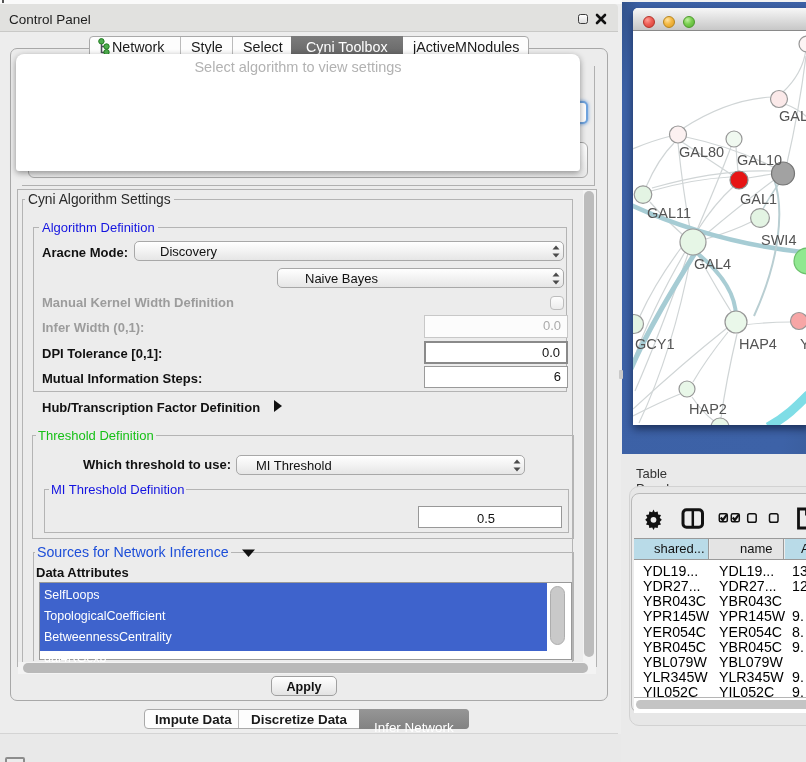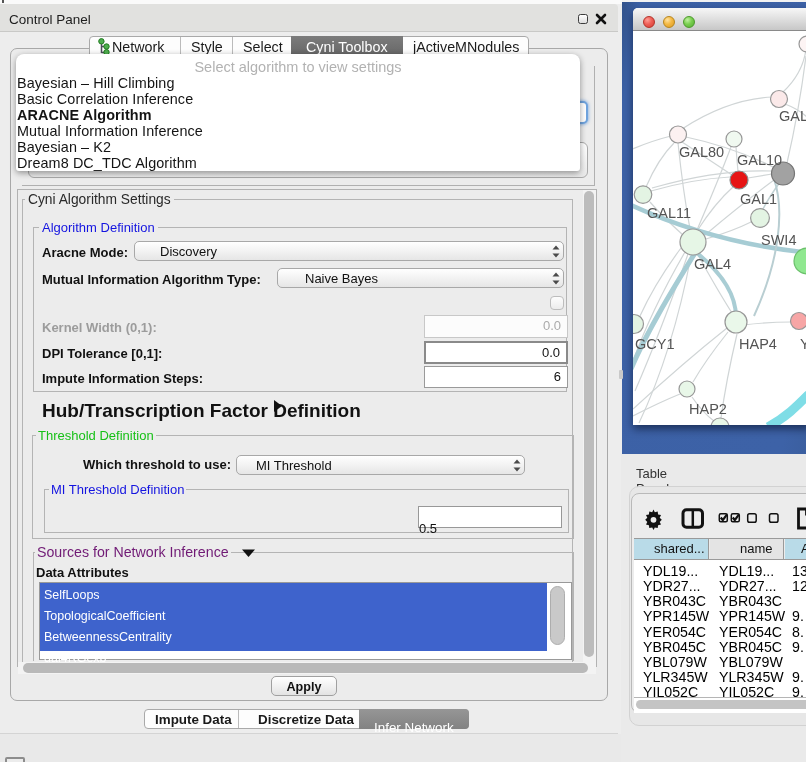--- a/index.html
+++ b/index.html
@@ -58,80 +58,72 @@
 </svg>
 <div class="abs" style="left:112px;top:39px;font-size:14.3px;color:#1a1a1a;">Network</div>
 <div class="abs" style="left:191px;top:39px;font-size:14.3px;color:#1a1a1a;">Style</div>
 <div class="abs" style="left:243px;top:39px;font-size:14.3px;color:#1a1a1a;">Select</div>
 <div class="abs" style="left:306px;top:39px;font-size:14.3px;color:#fff;">Cyni Toolbox</div>
 <div class="abs" style="left:413px;top:39px;font-size:14.3px;color:#1a1a1a;text-align:right;">jActiveMNodules</div>
 
 <div class="abs" style="left:16px;top:54px;width:564px;height:117px;background:#fff;
   border-radius:8px 8px 3px 3px;box-shadow:0 2px 6px rgba(0,0,0,0.4);"></div>
 <div class="abs" style="left:16px;top:59px;width:564px;text-align:center;font-size:14.5px;color:#b2b2b2;">Select algorithm to view settings</div>
-<div class="abs" style="left:17px;top:75px;width:540px;font-size:14.4px;color:#141414;line-height:16px;letter-spacing:0.1px;">
-Bayesian – Hill Climbing<br>
-Basic Correlation Inference<br>
-<span class="b">ARACNE Algorithm</span><br>
-Mutual Information Inference<br>
-Bayesian – K2<br>
-Dream8 DC_TDC Algorithm
-</div>
 
 <div class="abs" style="left:17px;top:189px;width:580px;height:478px;background:#ececec;
   border:1px solid #b2b2b2;"></div>
 
 <div class="abs" style="left:22px;top:199px;width:551px;height:465px;border:1px solid #b4b4b4;border-bottom:none;"></div>
 <div class="abs" style="left:25px;top:192px;background:#ececec;padding:0 3px;font-size:13.8px;color:#2a2a2a;">Cyni Algorithm Settings</div>
 
 <div class="abs" style="left:33px;top:227px;width:534px;height:165px;border:1px solid #b4b4b4;"></div>
 <div class="abs" style="left:39px;top:220px;background:#ececec;padding:0 3px;font-size:13px;color:#1414e0;">Algorithm Definition</div>
 
 <div class="abs b" style="left:42px;top:245px;font-size:13px;color:#111;">Aracne Mode:</div>
 <div class="abs combo" style="left:134px;top:241px;width:430px;height:20px;"></div>
 <div class="abs" style="left:160px;top:244px;font-size:13px;color:#111;">Discovery</div>
 
-<div class="abs b" style="left:42px;top:272px;font-size:13px;color:#111;">Mutual Information Algorithm Type:</div>
 <div class="abs combo" style="left:277px;top:268px;width:287px;height:20px;"></div>
 <div class="abs" style="left:305px;top:271px;font-size:13px;color:#111;">Naive Bayes</div>
 
+<div class="abs b" style="left:42px;top:295px;font-size:13px;color:#9c9c9c;">Manual Kernel Width Definition</div>
 <div class="abs" style="left:550px;top:296px;width:14px;height:14px;border:1.5px solid #bdbdbd;
   border-radius:4px;background:linear-gradient(#fdfdfd,#ececec);"></div>
 
-<div class="abs b" style="left:42px;top:320px;font-size:13px;color:#9c9c9c;">Kernel Width (0,1):</div>
+<div class="abs b" style="left:42px;top:320px;font-size:13px;color:#9c9c9c;">Infer Width (0,1):</div>
 <div class="abs" style="left:424px;top:315px;width:144px;height:23px;background:#fcfcfc;
   border:1px solid #c8c8c8;font-size:13px;color:#ababab;text-align:right;padding:2px 6px 0 0;">0.0</div>
 
 <div class="abs b" style="left:42px;top:346px;font-size:13px;color:#111;">DPI Tolerance [0,1]:</div>
 <div class="abs" style="left:424px;top:341px;width:144px;height:23px;background:#fff;
   border:2px solid #8a8a8a;font-size:13px;color:#111;text-align:right;padding:2px 6px 0 0;">0.0</div>
 
-<div class="abs b" style="left:42px;top:371px;font-size:13px;color:#111;">Impute Information Steps:</div>
+<div class="abs b" style="left:42px;top:371px;font-size:13px;color:#111;">Mutual Information Steps:</div>
 <div class="abs" style="left:424px;top:366px;width:144px;height:22px;background:#fff;
   border:1.5px solid #9a9a9a;font-size:13px;color:#111;text-align:right;padding:2px 6px 0 0;">6</div>
 
-<div class="abs b" style="left:42px;top:400px;font-size:19px;color:#111;">Hub/Transcription Factor Definition</div>
+<div class="abs b" style="left:42px;top:400px;font-size:13px;color:#111;">Hub/Transcription Factor Definition</div>
 <svg class="abs" style="left:272px;top:399px;" width="12" height="14" viewBox="0 0 12 14">
   <path d="M2 1 L10 7 L2 13 Z" fill="#111"></path>
 </svg>
 
 <div class="abs" style="left:32px;top:435px;width:542px;height:104px;border:1px solid #b4b4b4;"></div>
 <div class="abs" style="left:36px;top:428px;background:#ececec;padding:0 2px;font-size:13px;color:#17c017;">Threshold Definition</div>
 
 <div class="abs b" style="left:83px;top:457px;font-size:13px;color:#111;">Which threshold to use:</div>
 <div class="abs combo" style="left:236px;top:455px;width:289px;height:20px;"></div>
 <div class="abs" style="left:256px;top:458px;font-size:13px;color:#111;">MI Threshold</div>
 
 <div class="abs" style="left:44px;top:489px;width:525px;height:44px;border:1px solid #b4b4b4;"></div>
 <div class="abs" style="left:49px;top:482px;background:#ececec;padding:0 2px;font-size:13px;color:#1414e0;">MI Threshold Definition</div>
 <div class="abs" style="left:418px;top:506px;width:144px;height:22px;background:#fff;
-  border:1px solid #989898;font-size:13px;color:#111;text-align:left;padding:14px 8px 0 0;">0.5</div>
+  border:1px solid #989898;font-size:13px;color:#111;text-align:center;padding:4px 8px 0 0;">0.5</div>
 
 <div class="abs" style="left:33px;top:552px;width:541px;height:109px;border:1px solid #b4b4b4;border-bottom:none;"></div>
-<div class="abs" style="left:35px;top:544px;background:#ececec;padding:0 2px;font-size:14.2px;color:#701a75;text-align:center;">Sources for Network Inference</div>
+<div class="abs" style="left:35px;top:544px;background:#ececec;padding:0 2px;font-size:14.2px;color:#1d4ed8;text-align:center;">Sources for Network Inference</div>
 <svg class="abs" style="left:241px;top:548px;" width="15" height="10" viewBox="0 0 15 10">
   <path d="M1 1.5 L14 1.5 L7.5 9 Z" fill="#111"></path>
 </svg>
 <div class="abs b" style="left:36px;top:565px;font-size:13px;color:#111;">Data Attributes</div>
 
 <div class="abs" style="left:39px;top:582px;width:533px;height:78px;background:#fff;border:1px solid #999;"></div>
 <div class="abs" style="left:40px;top:583px;width:507px;height:68px;background:#3e63cc;"></div>
 <div class="abs" style="left:44px;top:585px;font-size:12.5px;color:#fff;line-height:21px;">SelfLoops<br>TopologicalCoefficient<br>BetweennessCentrality<br>gal4RGexp</div>
 <div class="abs" style="left:550px;top:586px;width:15px;height:59px;background:#c9c9c9;
   border:1px solid #adadad;border-radius:8px;"></div>
@@ -143,21 +135,21 @@
 
 <div class="abs" style="left:271px;top:676px;width:66px;height:20px;background:linear-gradient(#ffffff,#e3e3e3);
   border:1px solid #a0a0a0;border-radius:5px;text-align:center;font-size:12.6px;font-weight:bold;color:#111;padding-top:3px;">Apply</div>
 
 <div class="abs" style="left:144px;top:709px;width:325px;height:20px;background:#fdfdfd;
   border:1px solid #a9a9a9;border-radius:4px;"></div>
 <div class="abs" style="left:238px;top:710px;width:1px;height:18px;background:#bbb;"></div>
 <div class="abs" style="left:359px;top:709px;width:110px;height:20px;
   background:linear-gradient(#969696,#828282);border-radius:0 4px 4px 0;"></div>
 <div class="abs b" style="left:155px;top:712px;font-size:13.4px;color:#1a1a1a;">Impute Data</div>
-<div class="abs b" style="left:258px;top:712px;font-size:13.4px;color:#1a1a1a;">Discretize Data</div>
+<div class="abs b" style="left:251px;top:712px;font-size:13.4px;color:#1a1a1a;">Discretize Data</div>
 <div class="abs" style="left:374px;top:712px;font-size:13.4px;color:#fff;margin-top:8px;">Infer Network</div>
 
 <div class="abs" style="left:0;top:735px;width:621px;height:27px;background:#e9e9e9;"></div>
 <div class="abs" style="left:5px;top:757px;width:20px;height:12px;border:2.5px solid #8d8d8d;
   background:#ececec;border-radius:2px;"></div>
 
 <div class="abs" style="left:619px;top:370px;width:4px;height:9px;background:#c9c9c9;border-radius:1px;"></div>
 
 <div class="abs" style="left:633px;top:8px;width:177px;height:417px;background:#fff;
   border-radius:5px 5px 0 0;box-shadow:0 4px 9px rgba(0,10,30,.55);"></div>

